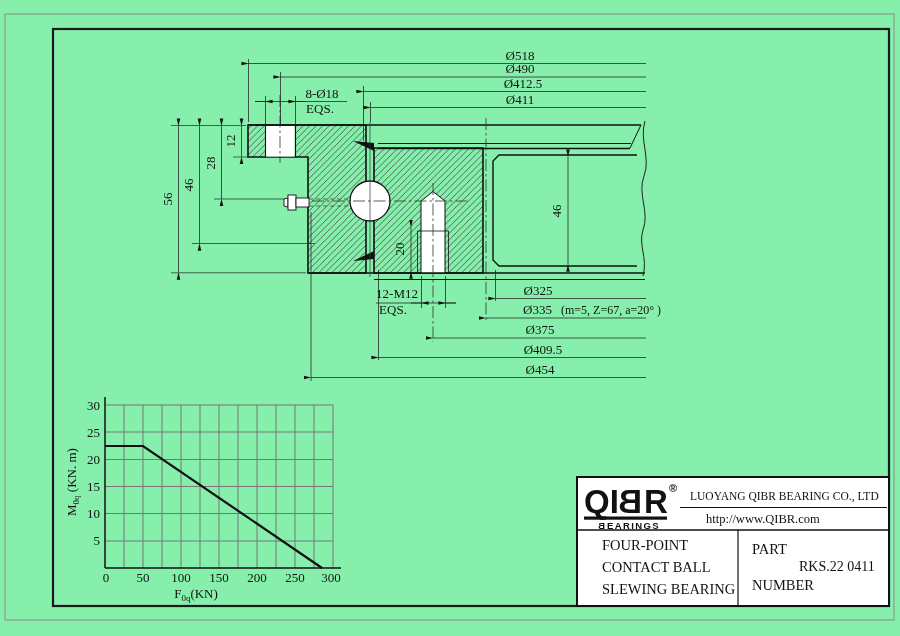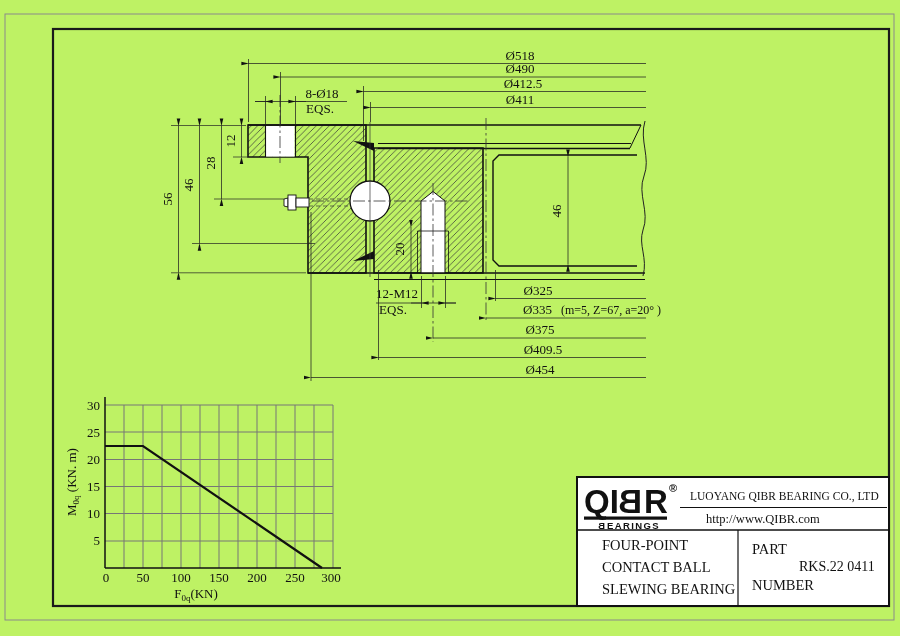--- a/index.html
+++ b/index.html
@@ -1,16 +1,16 @@
 <!DOCTYPE html>
 <html><head>
 <meta charset="utf-8">
 <style>
   html,body{margin:0;padding:0;background:#fff;}
-  .page{position:relative;width:900px;height:636px;background:#bef264;overflow:hidden;
+  .page{position:relative;width:900px;height:636px;background:#86efac;overflow:hidden;
         font-family:"Liberation Serif", serif;}
   svg{position:absolute;left:0;top:0;}
   text{fill:#111;}
   .dimtxt{font-size:13px;font-family:"Liberation Serif", serif;}
   .notetxt{font-size:12px;font-family:"Liberation Serif", serif;}
   .ticktxt{font-size:13px;font-family:"Liberation Serif", serif;}
   .tb-serif{font-family:"Liberation Serif", serif;}
   .logo-f{font-family:"Liberation Sans", sans-serif;font-weight:bold;}
 </style>
 </head>

